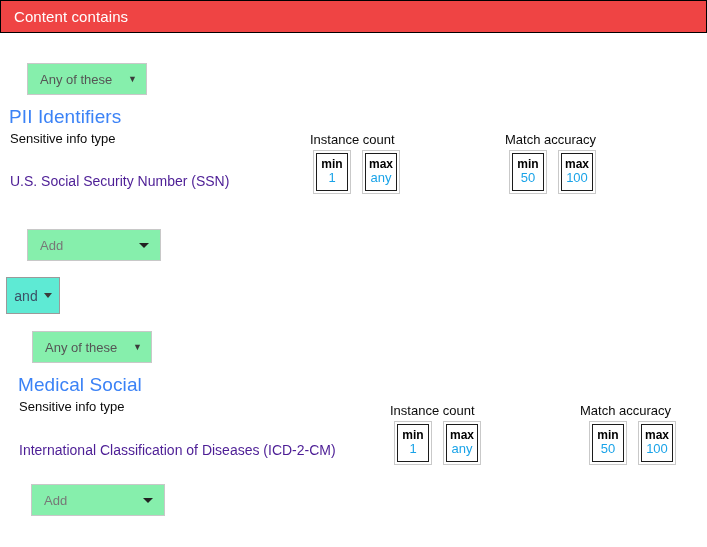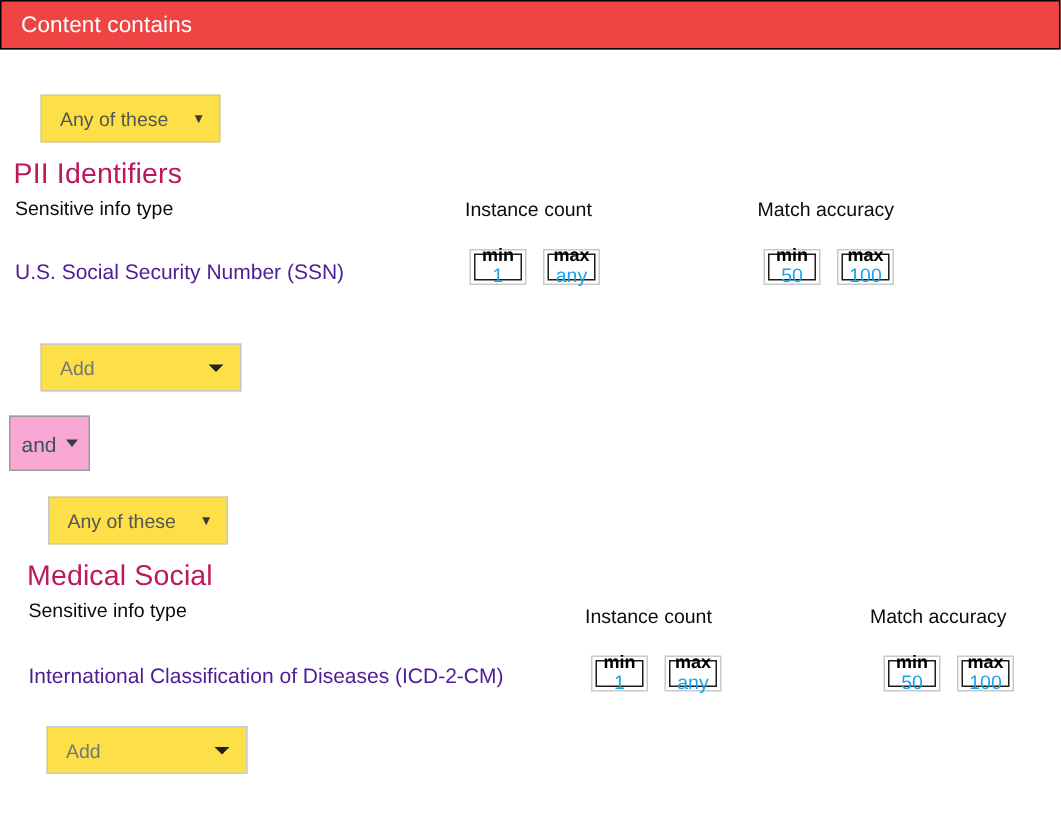--- a/index.html
+++ b/index.html
@@ -39,21 +39,21 @@
     letter-spacing: 0.1px;
   }
 
   
   .abs { position: absolute; }
 
   
   .dropdown {
     box-sizing: border-box;
     border: 1px solid #c8c8c8;
-    background: #fde047;
+    background: #86efac;
     display: flex;
     align-items: center;
     cursor: pointer;
     font-size: 13px;
     color: #555555;
   }
   .dropdown .dd-label {
     flex: 0 0 auto;
     white-space: nowrap;
   }
@@ -84,21 +84,21 @@
     padding: 0 11px 0 12px;
   }
   .dd-add .dd-label { font-size: 13px; color: #777777; }
 
   
   .op-button {
     box-sizing: border-box;
     width: 54px;
     height: 37px;
     border: 1px solid #9a9a9a;
-    background: #f9a8d4;
+    background: #5eead4;
     display: flex;
     align-items: center;
     justify-content: center;
     gap: 6px;
     cursor: pointer;
   }
   .op-button .op-label {
     font-size: 14px;
     color: #3b5166;
   }
@@ -107,50 +107,49 @@
     height: 0;
     border-left: 4px solid transparent;
     border-right: 4px solid transparent;
     border-top: 5px solid #3b3b3b;
   }
 
   
   .group-title {
     font-size: 19px;
     font-weight: 400;
-    color: #be185d;
+    color: #3b82f6;
     white-space: nowrap;
     letter-spacing: 0.1px;
   }
   .col-head {
     font-size: 13px;
     font-weight: normal;
     color: #0b0b0b;
     white-space: nowrap;
   }
   .item-label {
     font-size: 14px;
     font-weight: 400;
     color: #4c1d95;
     white-space: nowrap;
   }
 
   
   .numbox {
     box-sizing: border-box;
     width: 38px;
-    height: 24px;
+    height: 44px;
     border: 1px solid #c9c9c9;
     background: #ffffff;
     padding: 2px;
     display: flex;
     align-items: stretch;
     justify-content: flex-start;
     cursor: text;
-    margin-top: 16px;
   }
   .numbox-inner {
     box-sizing: border-box;
     border: 1px solid #1c1c1c;
     width: 100%;
     display: flex;
     flex-direction: column;
     align-items: center;
     justify-content: center;
     padding: 1px 0 2px;

